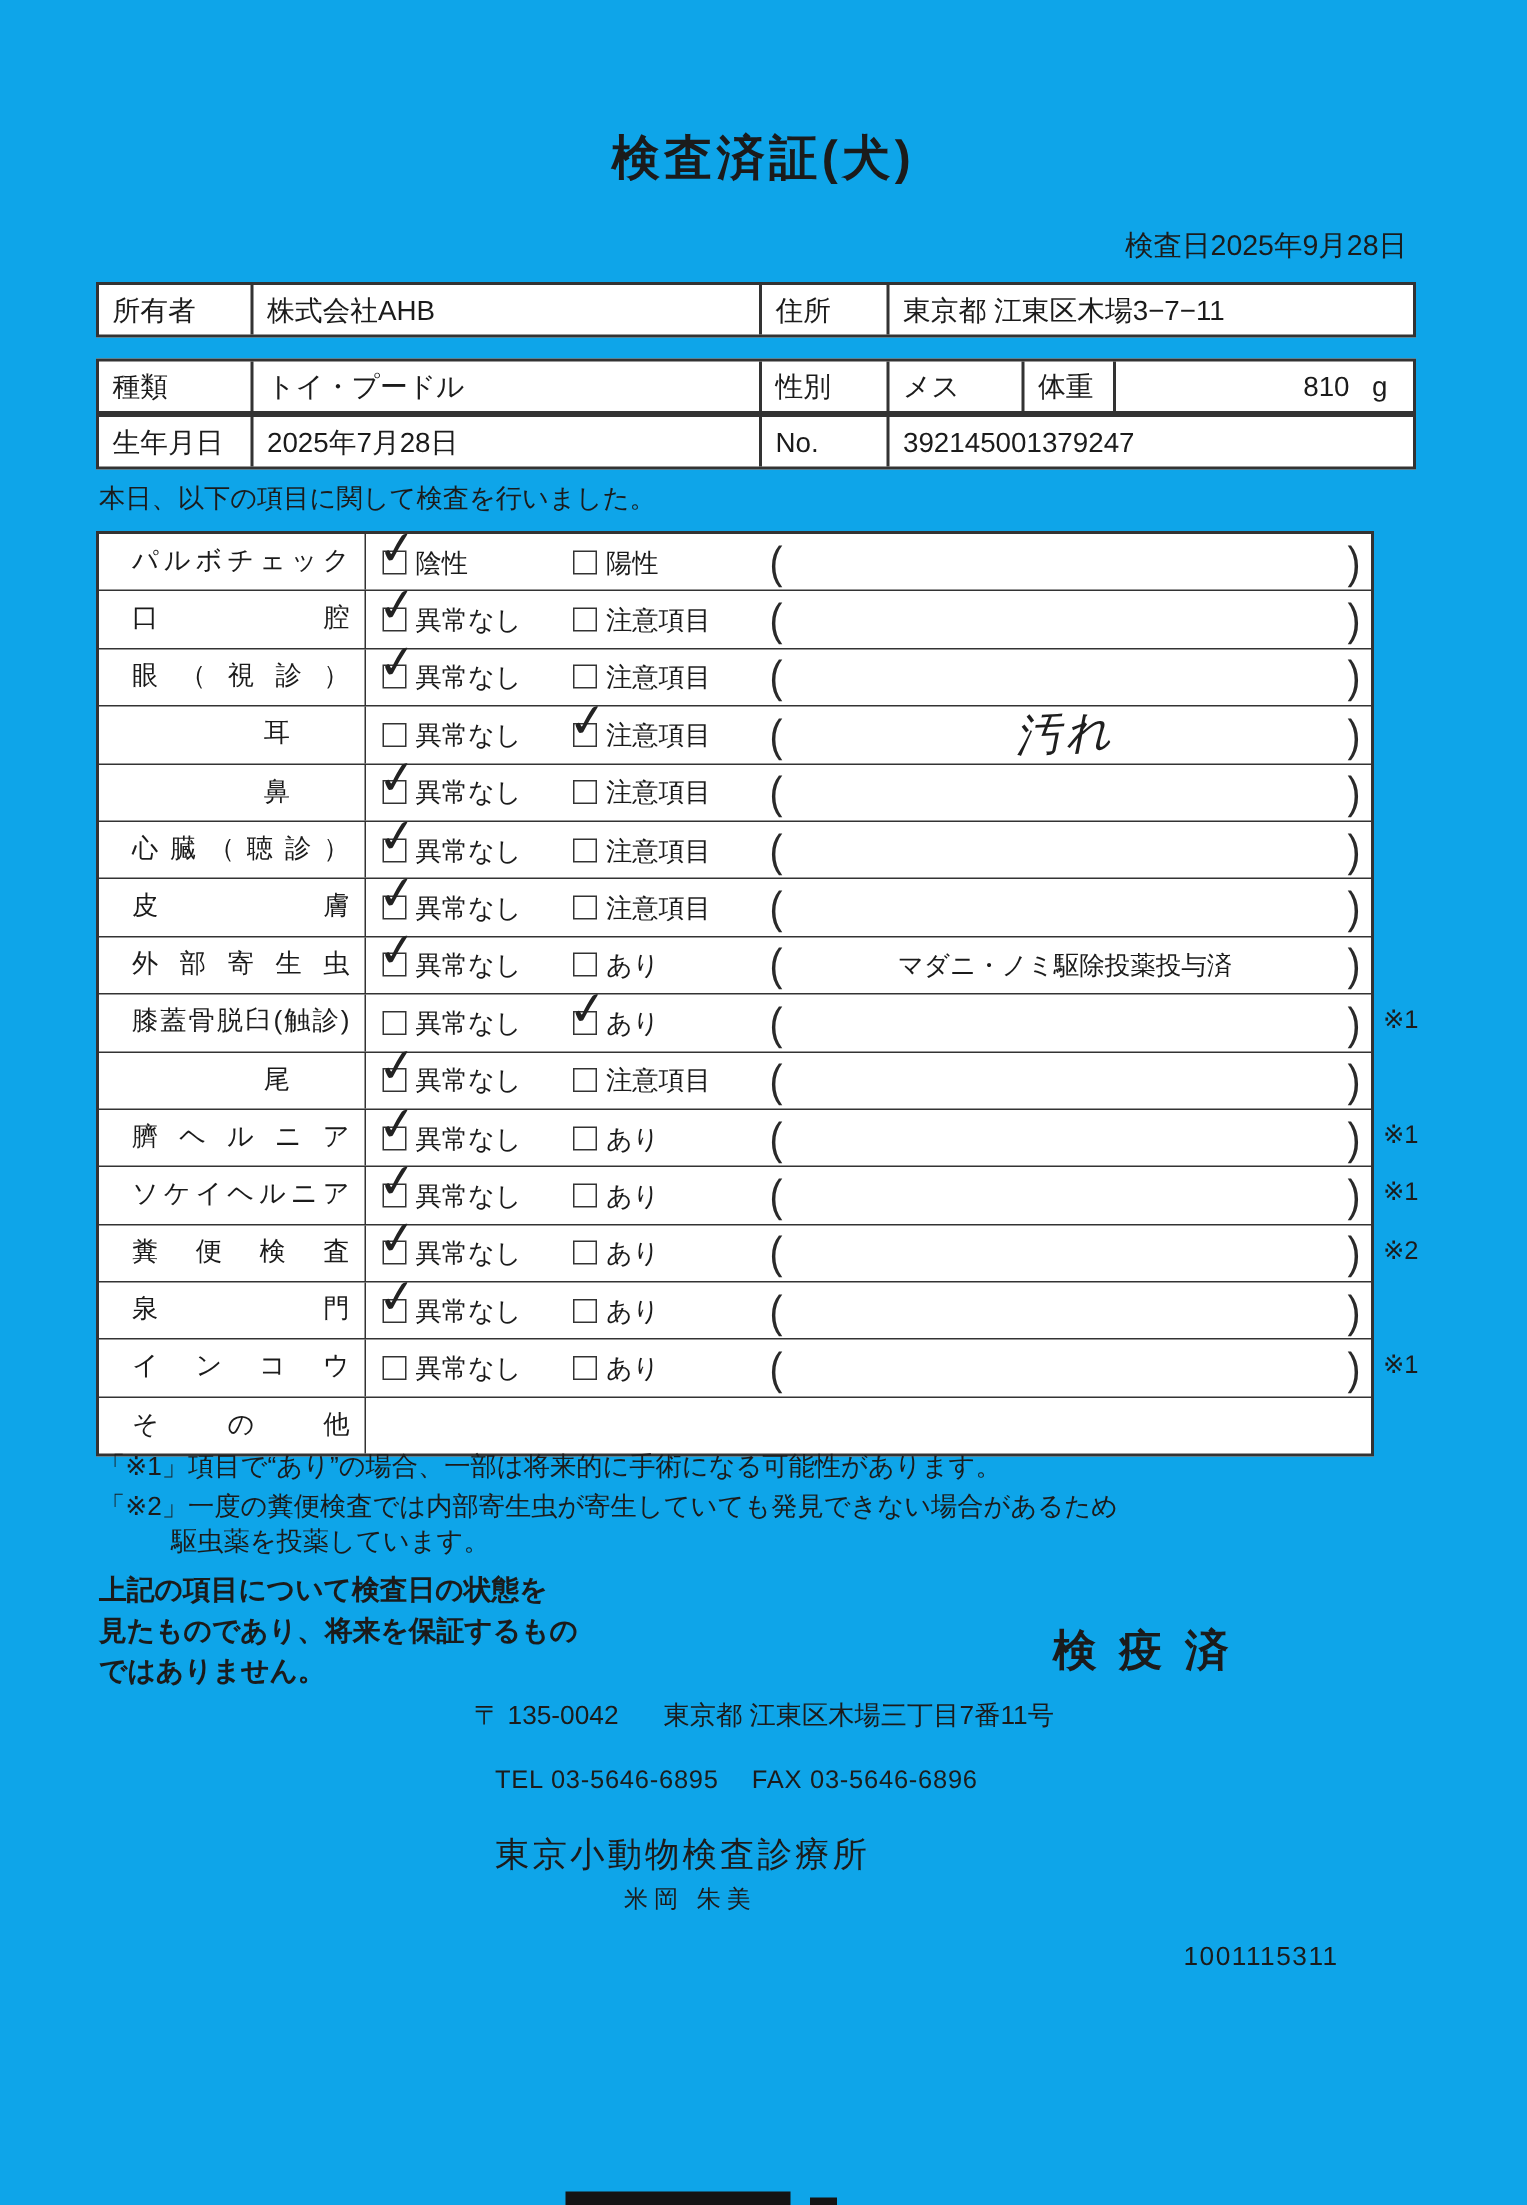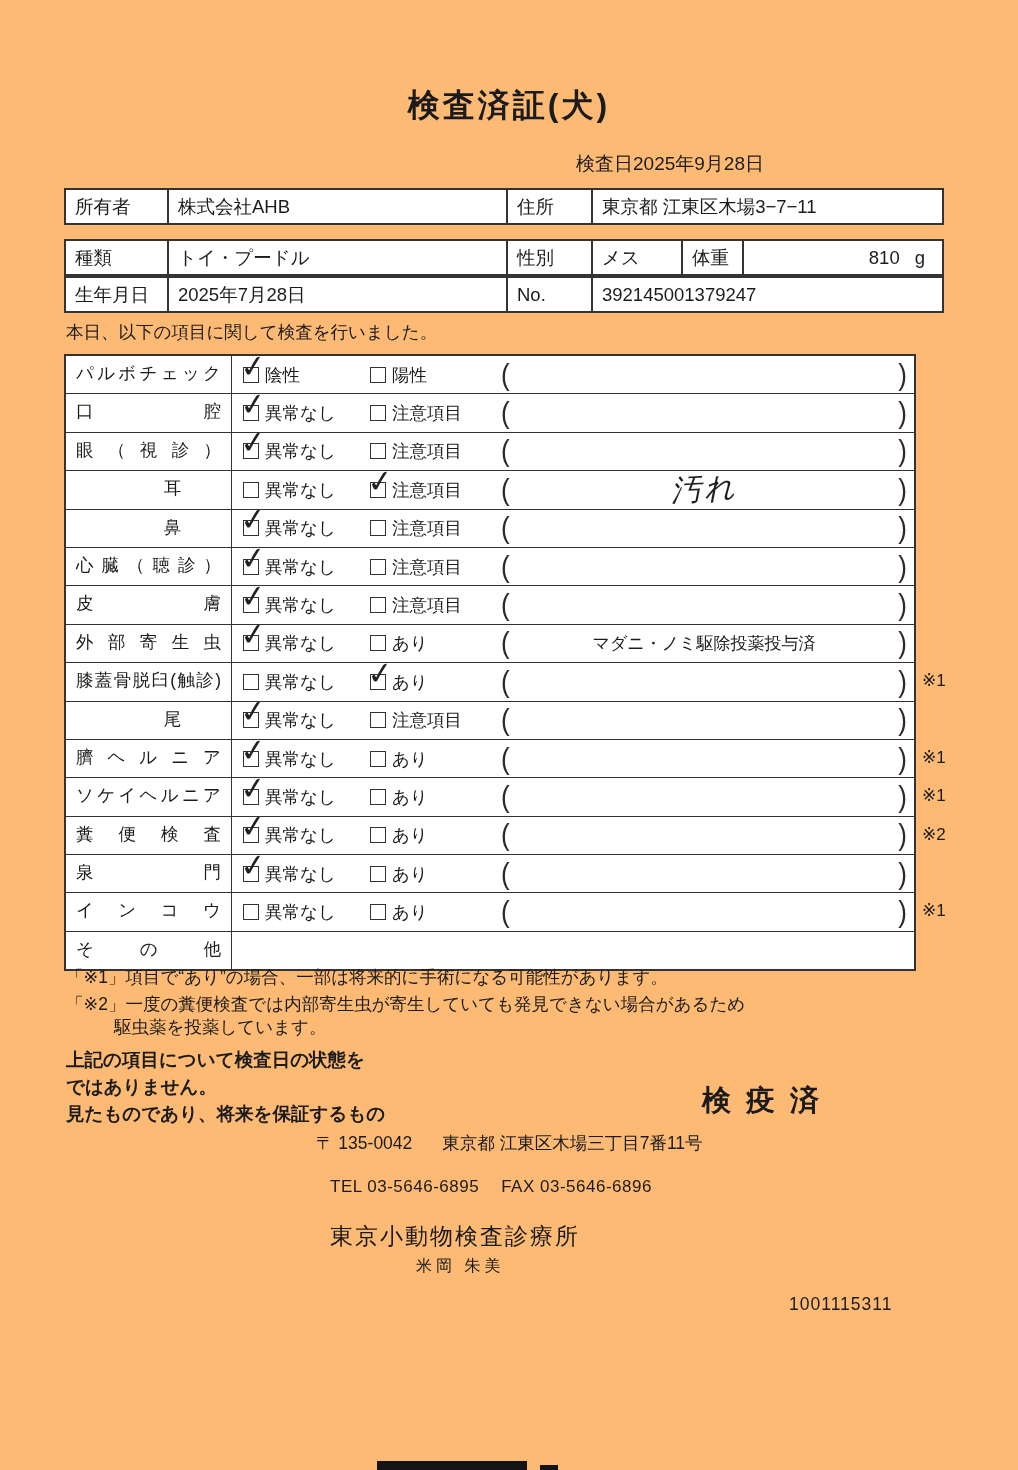--- a/index.html
+++ b/index.html
@@ -1,33 +1,33 @@
 <!DOCTYPE html>
 <html><head>
 <meta charset="utf-8">
 <style>
   html, body { margin: 0; padding: 0; }
   body { background: #9a9a9a; font-family: "Liberation Sans", "DejaVu Sans", sans-serif; }
-  .page { position: relative; width: 1018px; height: 1470px; margin: 0 auto; background: #fdba74; color: #1b1b1b; overflow: hidden; }
+  .page { position: relative; width: 1018px; height: 1470px; margin: 0 auto; background: #0ea5e9; color: #1b1b1b; overflow: hidden; }
 
   .title { position: absolute; top: 84px; left: 0; width: 100%; text-align: center; font-size: 32px; font-weight: 600; letter-spacing: 3px; }
-  .date-row { position: absolute; top: 151px; left: 576px; width: 362px; display: flex; justify-content: flex-start; font-size: 19px; }
+  .date-row { position: absolute; top: 151px; left: 576px; width: 362px; display: flex; justify-content: flex-end; font-size: 19px; }
 
   .tbl { position: absolute; display: grid; border: 2px solid #333; background: #fff; }
   .cell { border-left: 2px solid #333; display: flex; align-items: center; padding: 0 9px; font-size: 18.5px; white-space: nowrap; overflow: hidden; }
   .cell:first-child { border-left: none; }
   .owner-tbl { top: 188px; left: 64px; width: 876px; height: 33px; grid-template-columns: 101px 339px 85px 1fr; }
   .pet-row1 { top: 239px; left: 64px; width: 876px; height: 33px; grid-template-columns: 101px 339px 85px 90px 61px 1fr; }
   .pet-row2 { top: 276px; left: 64px; width: 876px; height: 33px; grid-template-columns: 101px 339px 85px 1fr; }
   .cell.weight { justify-content: flex-end; gap: 15px; padding-right: 17px; }
 
   .intro { position: absolute; top: 320px; left: 66px; font-size: 17.5px; }
 
   .exam { position: absolute; top: 354px; left: 64px; width: 848px; border: 2px solid #333; background: #fff; }
-  .erow { position: relative; display: flex; height: 37.4px; border-bottom: 1.8px solid #333; }
+  .erow { position: relative; display: flex; height: 37.4px; border-bottom: 1.8px solid #333; padding-left: 12px; }
   .erow:last-child { border-bottom: none; }
   .c-label { flex: none; width: 166px; border-right: 1.8px solid #333; padding: 0 10px; font-size: 17.5px; line-height: 35px; text-align: justify; text-align-last: justify; text-justify: inter-character; overflow: hidden; box-sizing: border-box; }
   .c-label.center { text-align: center; text-align-last: center; padding-left: 58px; }
   .c-body { flex: 1; display: flex; align-items: center; min-width: 0; }
   .c-opt { flex: none; display: flex; align-items: center; gap: 6px; font-size: 17.5px; box-sizing: border-box; }
   .c-opt.o1 { width: 138px; padding-left: 11px; }
   .c-opt.o2 { width: 131px; }
   .cb { position: relative; width: 14px; height: 14px; border: 1.7px solid #333; flex: none; background: #fff; }
   .mark { position: absolute; left: -4px; top: -17px; font-size: 31px; line-height: 1; font-weight: bold; color: #222; transform: rotate(-6deg); font-family: "DejaVu Sans", sans-serif; }
   .c-paren { flex: 1; display: flex; align-items: center; min-width: 0; padding: 0 7px 0 0; }
@@ -402,22 +402,22 @@
         <div class="c-body"></div>
       </div>
     </div>
 
   <div class="fn l1">「※1」項目で“あり”の場合、一部は将来的に手術になる可能性があります。</div>
   <div class="fn l2">「※2」一度の糞便検査では内部寄生虫が寄生していても発見できない場合があるため</div>
   <div class="fn l3">駆虫薬を投薬しています。</div>
 
   <div class="disc">
     <div>上記の項目について検査日の状態を</div>
+    <div>見たものであり、将来を保証するもの</div>
     <div>ではありません。</div>
-    <div>見たものであり、将来を保証するもの</div>
   </div>
 
   <div class="stamp">検疫済</div>
 
   <div class="addr">
     <span>〒 135-0042</span>
     <span>東京都 江東区木場三丁目7番11号</span>
   </div>
 
   <div class="tel">

